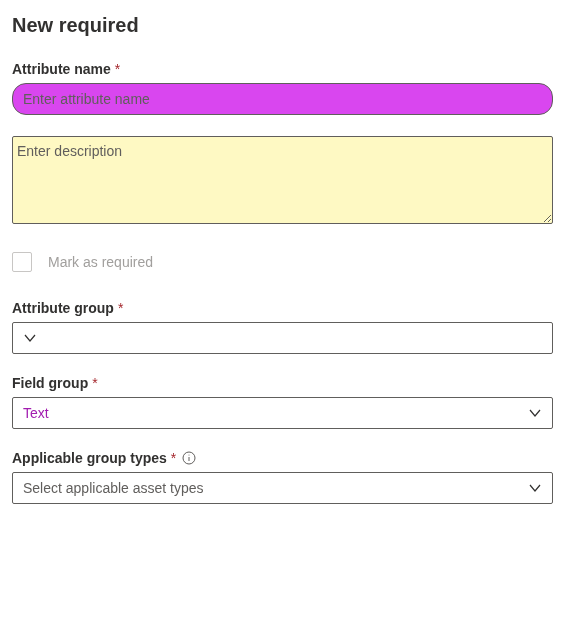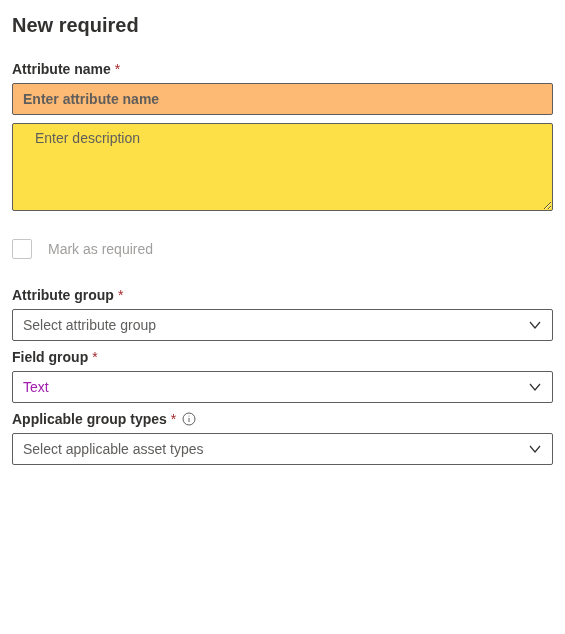--- a/index.html
+++ b/index.html
@@ -14,59 +14,58 @@
       width: 565px;
       color: #323130;
     }
     .page-title {
       font-size: 20px;
       font-weight: 600;
       color: #323130;
       margin-bottom: 24px;
     }
     .field-group {
-      margin-bottom: 8px;
+      margin-bottom: 21px;
     }
     .field-label {
       font-size: 14px;
       font-weight: 600;
       color: #323130;
       margin-bottom: 6px;
       display: flex;
       align-items: center;
       gap: 4px;
     }
     .required-asterisk {
       color: #a4262c;
       font-weight: 400;
     }
     .text-input {
       width: 100%;
       padding: 6px 10px;
       font-size: 14px;
       font-family: inherit;
       border: 1px solid #605e5c;
-      border-radius: 2px;
-      color: #323130;
-      background: #fdba74;
+      border-radius: 14px;
+      color: #323130;
+      background: #d946ef;
       height: 32px;
-      font-weight: bold;
     }
     .text-input::placeholder {
       color: #605e5c;
     }
     .textarea-input {
       width: 100%;
-      padding: 6px 22px;
+      padding: 6px 4px;
       font-size: 14px;
       font-family: inherit;
       border: 1px solid #605e5c;
       border-radius: 2px;
       color: #323130;
-      background: #fde047;
+      background: #fef9c3;
       height: 88px;
       resize: both;
     }
     .textarea-input::placeholder {
       color: #605e5c;
     }
     .checkbox-row {
       display: flex;
       align-items: center;
       gap: 16px;
@@ -153,21 +152,20 @@
   <div class="checkbox-box"></div>
   <span class="checkbox-label">Mark as required</span>
 </div>
 
 <div class="field-group">
   <div class="field-label">
     <span>Attribute group</span>
     <span class="required-asterisk">*</span>
   </div>
   <div class="dropdown">
-    <span class="dropdown-placeholder">Select attribute group</span>
     <span class="chevron-icon">
       <svg viewBox="0 0 14 14" width="14" height="14">
           <polyline points="2,4 7,10 12,4"></polyline>
         </svg>
     </span>
   </div>
 </div>
 
 <div class="field-group">
   <div class="field-label">

